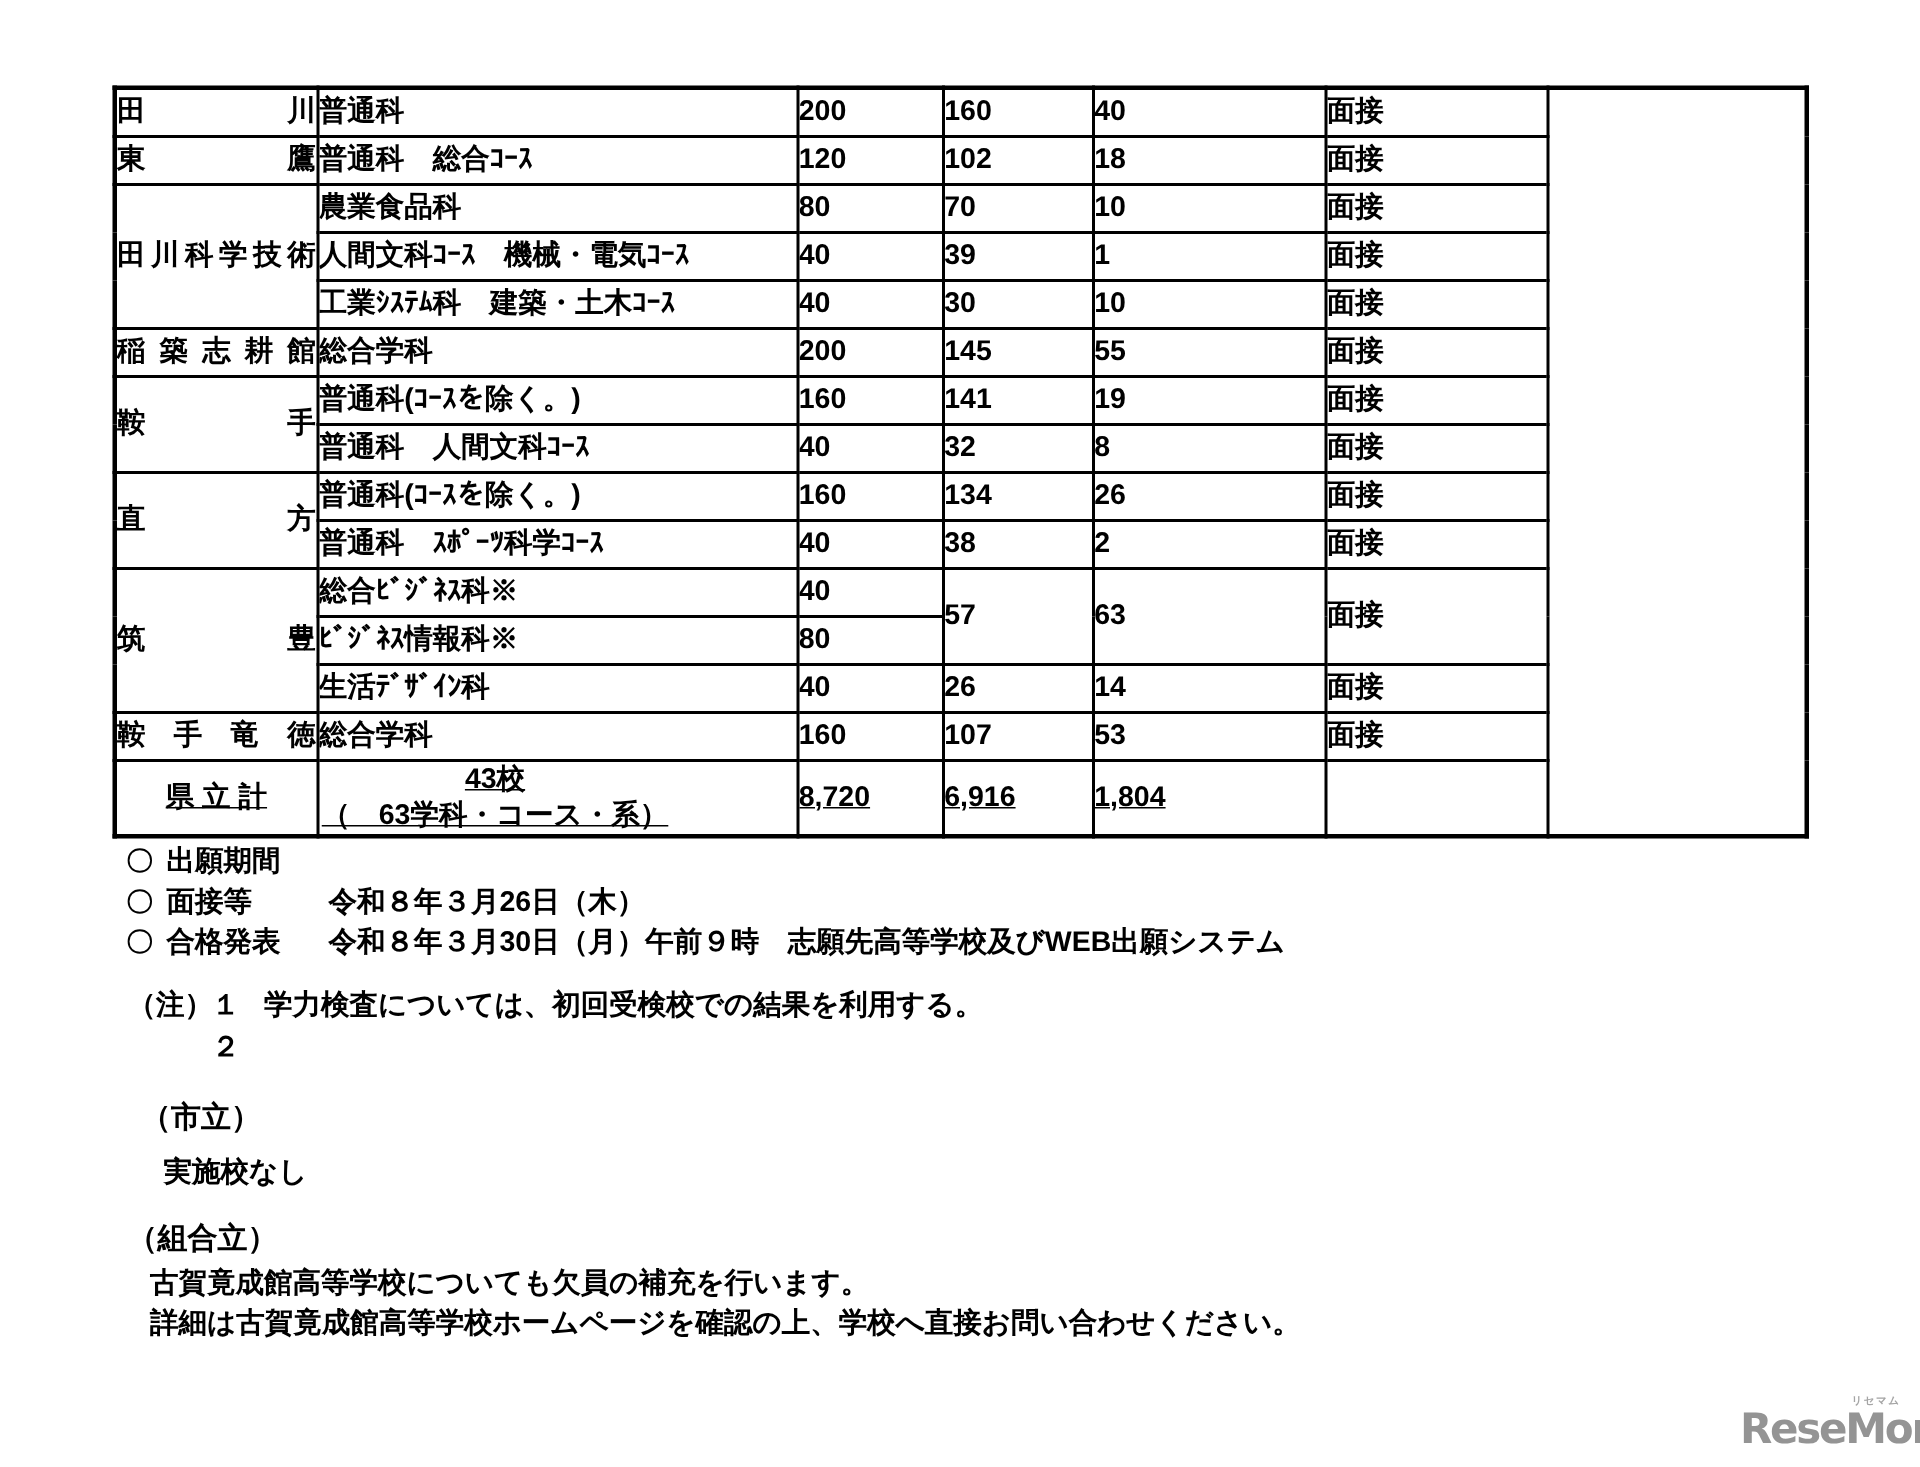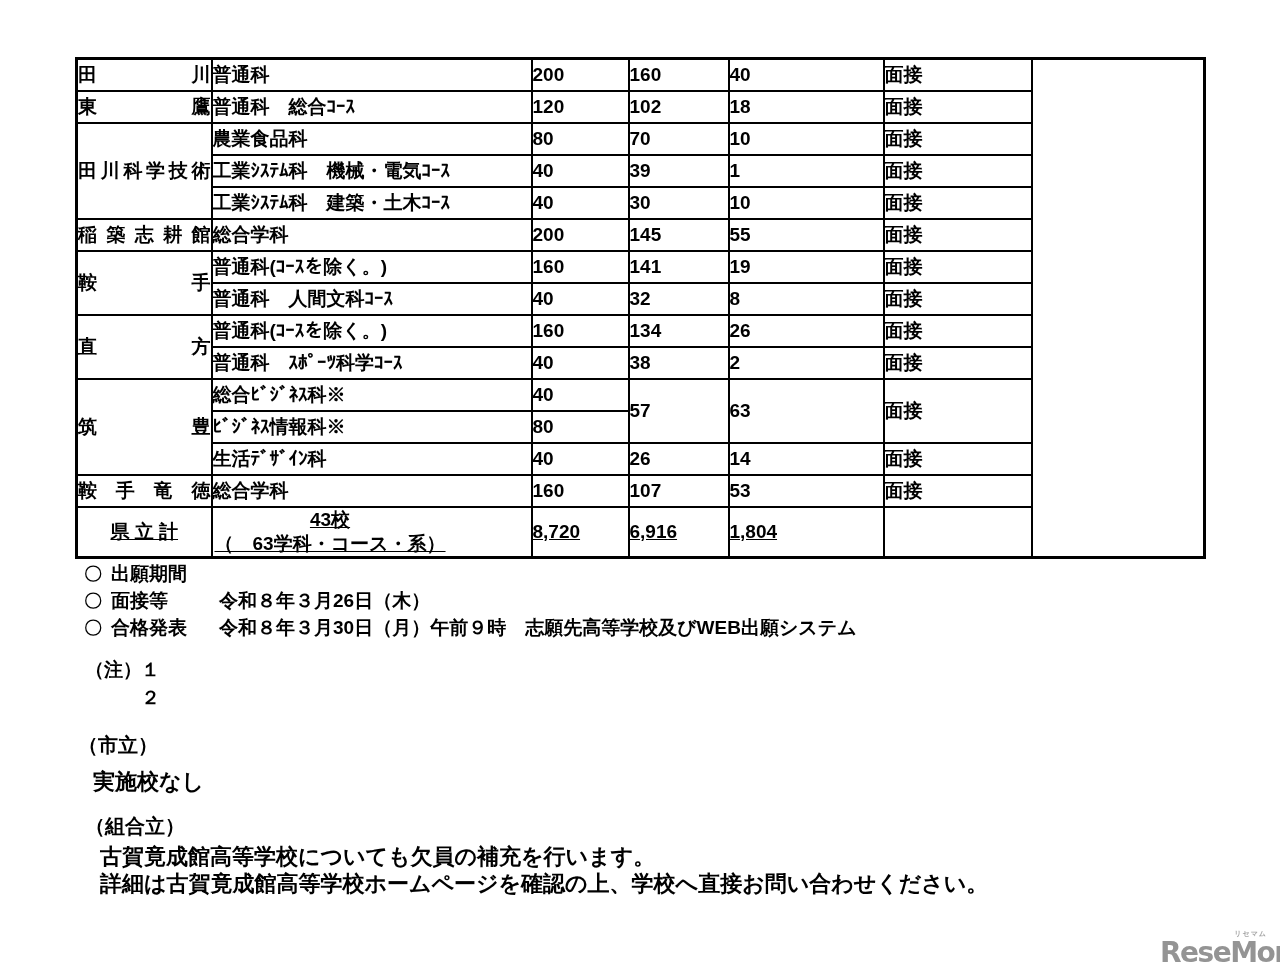--- a/index.html
+++ b/index.html
@@ -34,24 +34,24 @@
   .schedule{position:absolute;left:84px;top:560px;font-size:19px;}
   .schedule-row{display:flex;height:27px;align-items:center;}
   .schedule-marker{width:27px;font-size:18px;}
   .schedule-label{width:108px;}
   
   .notes{position:absolute;left:85px;top:656px;font-size:19px;}
   .note-row{display:flex;height:28px;align-items:center;}
   .note-label{width:56px;}
   .note-num{width:35px;}
   
-  .municipal{position:absolute;left:78px;top:733px;}
+  .municipal{position:absolute;left:94px;top:733px;}
   .union{position:absolute;left:85px;top:814px;}
   .sec-header{font-size:20px;line-height:24px;}
-  .sec-body{margin:13px 0 0 15px;font-size:22px;line-height:24px;}
+  .sec-body{margin:13px 0 0 15px;font-size:19px;line-height:24px;font-family:Liberation Mono, monospace;}
   .union .sec-body{margin-top:5px;}
   .union-line{line-height:27px;}
   
   .logo{position:absolute;left:1160px;top:929px;width:116px;height:44px;}
   .logo-text{
     position:absolute;left:0;bottom:4px;
     font-family:"DejaVu Sans",sans-serif;font-size:28px;font-weight:bold;
     letter-spacing:-1.5px;color:#949494;
   }
   .logo-kana{
@@ -112,21 +112,21 @@
               <span>術</span>
             </div>
           </td>
         <td class="dept">農業食品科</td>
         <td class="num cap">80</td>
         <td class="num exam">70</td>
         <td class="num vac">10</td>
         <td class="method">面接</td>
       </tr>
       <tr class="r">
-        <td class="dept">工業ｼｽﾃﾑ科　機械・電気ｺｰｽ</td>
+        <td class="dept">人間文科ｺｰｽ　機械・電気ｺｰｽ</td>
         <td class="num cap">40</td>
         <td class="num exam">39</td>
         <td class="num vac">1</td>
         <td class="method">面接</td>
       </tr>
       <tr class="r">
         <td class="dept">工業ｼｽﾃﾑ科　建築・土木ｺｰｽ</td>
         <td class="num cap">40</td>
         <td class="num exam">30</td>
         <td class="num vac">10</td>
@@ -257,20 +257,21 @@
       <span class="schedule-marker">〇</span>
       <span class="schedule-label">合格発表</span>
       <span class="schedule-value">令和８年３月30日（月）午前９時　志願先高等学校及びWEB出願システム</span>
     </div>
   </div>
 
   <div class="notes">
     <div class="note-row">
       <span class="note-label">（注）</span>
       <span class="note-num">１</span>
+      <span class="note-text">学力検査については、初回受検校での結果を利用する。</span>
     </div>
     <div class="note-row">
       <span class="note-label"></span>
       <span class="note-num">２</span>
     </div>
   </div>
 
   <div class="municipal">
     <div class="sec-header">（市立）</div>
     <div class="sec-body">実施校なし</div>

